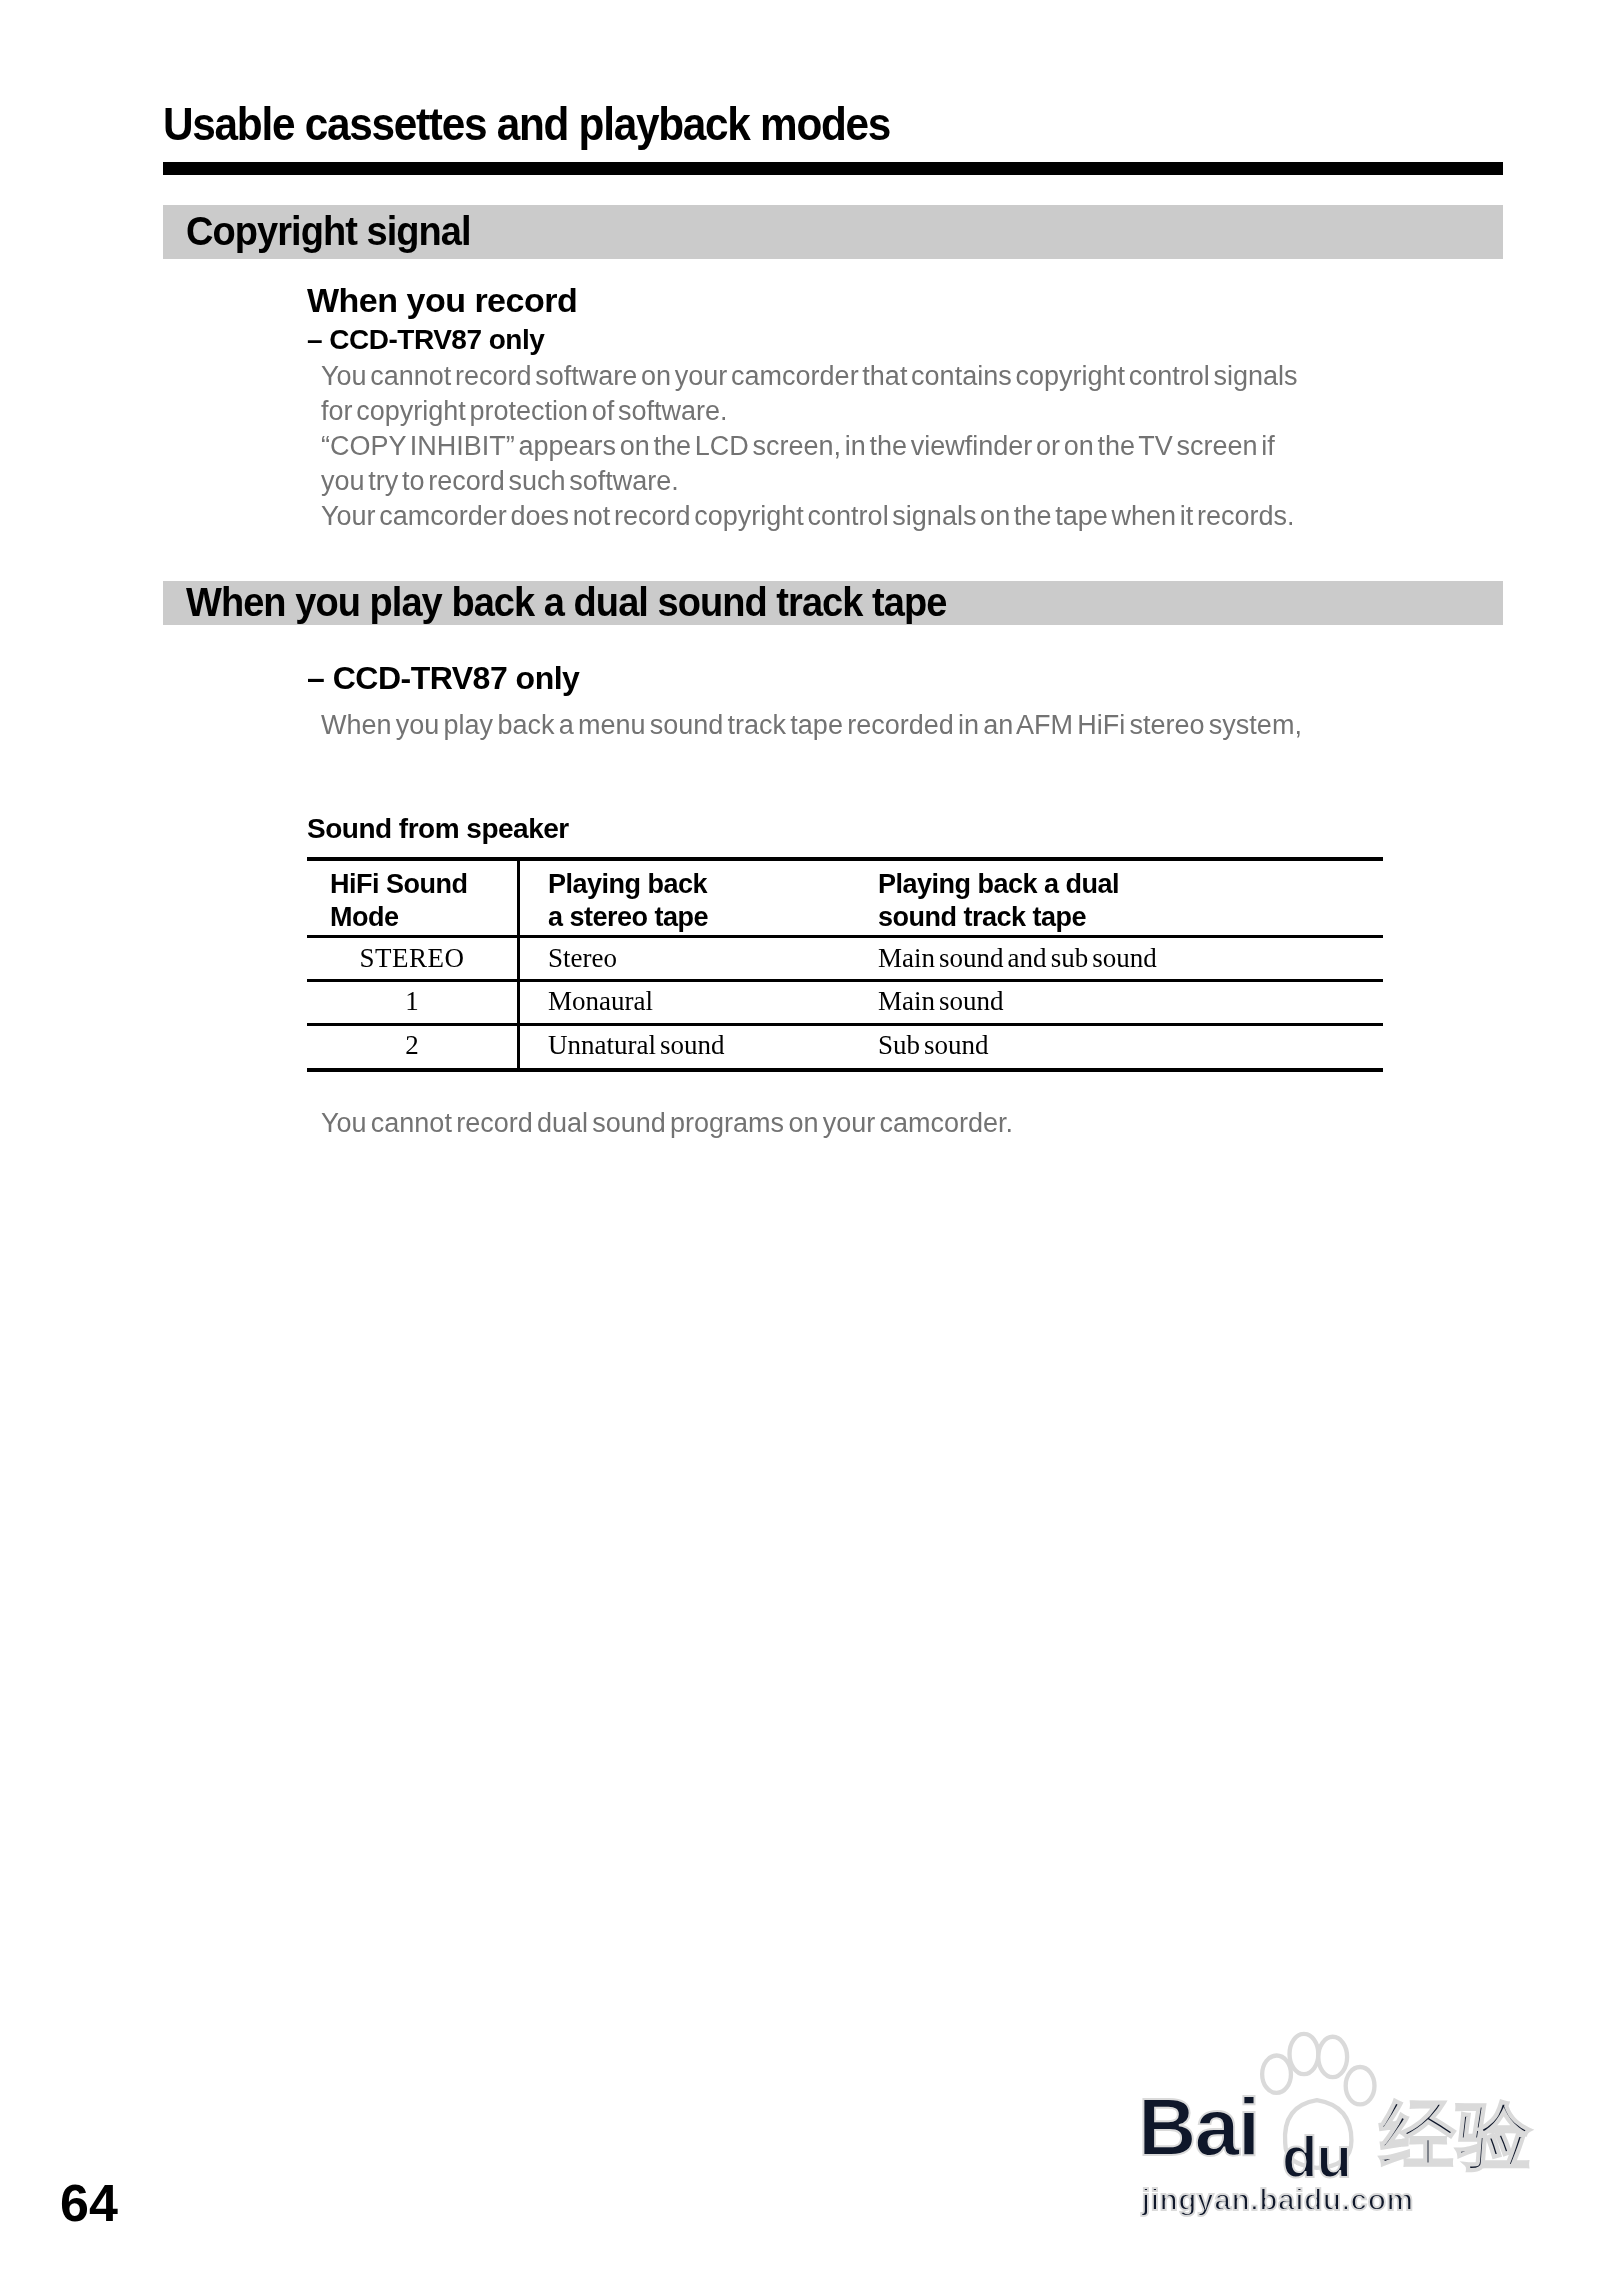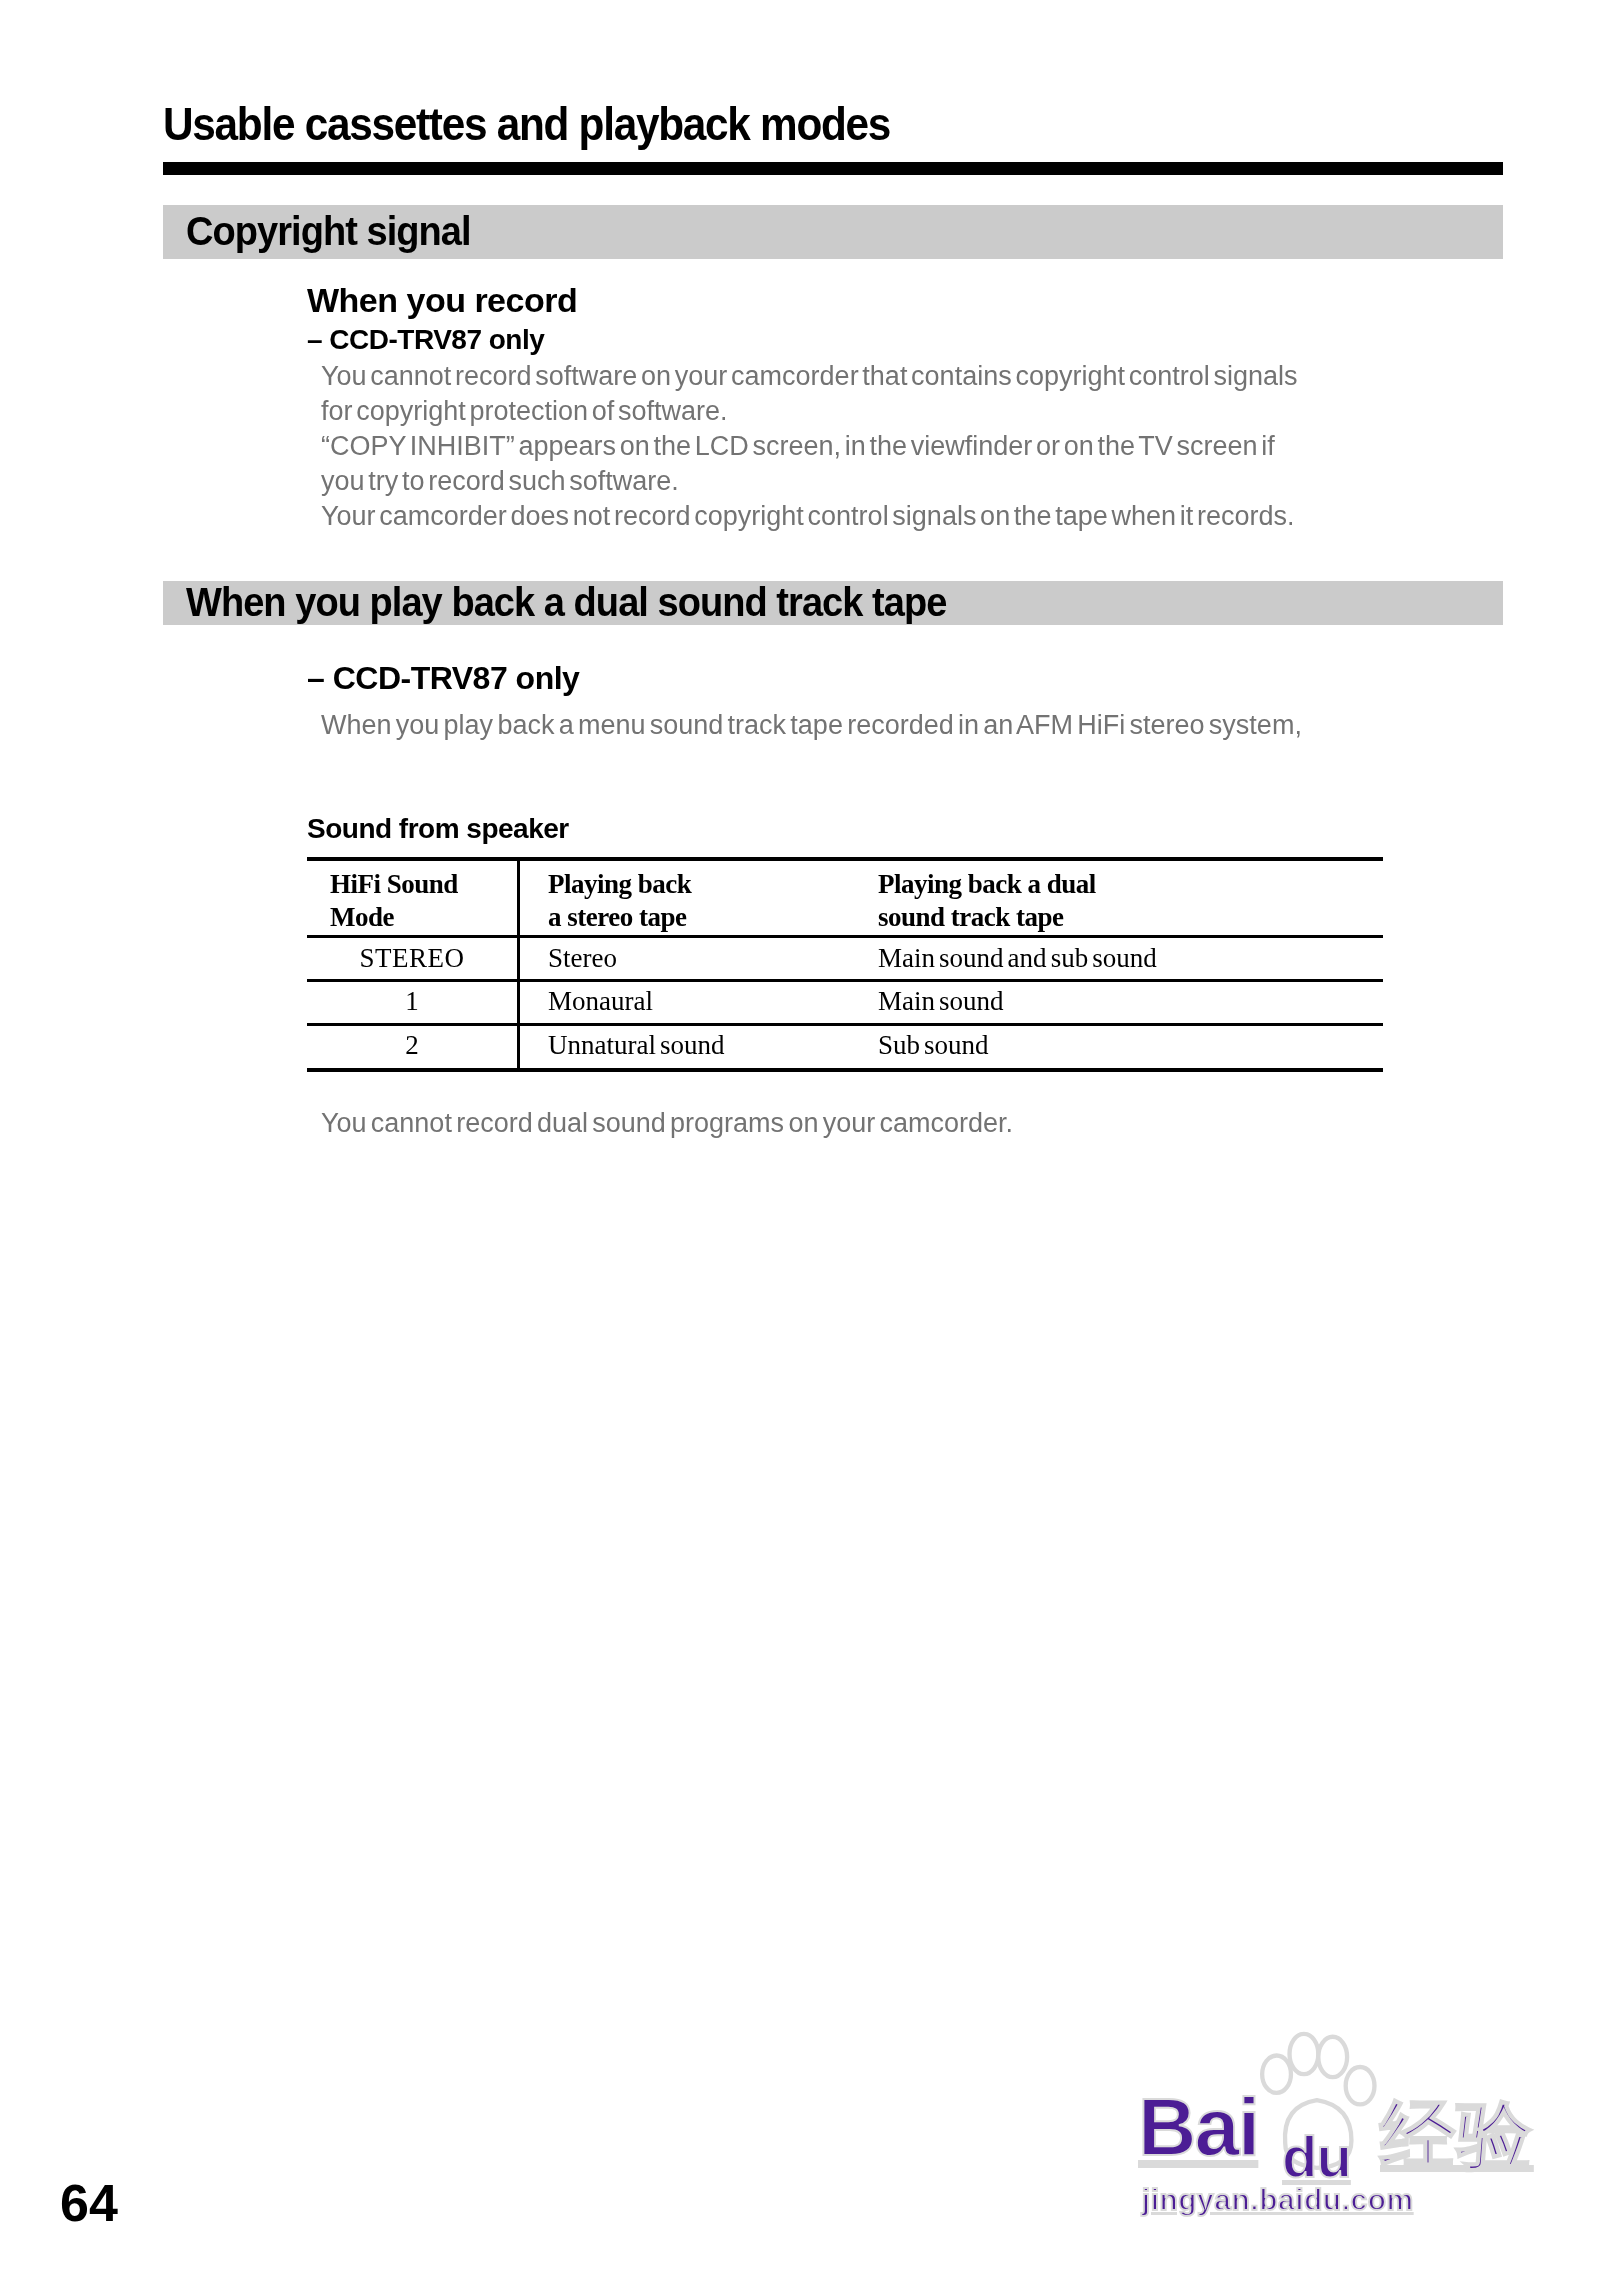--- a/index.html
+++ b/index.html
@@ -52,37 +52,37 @@
     position:absolute; left:307px; top:813px; font-size:28px; font-weight:bold; letter-spacing:-0.5px;
   }
   .stable { position:absolute; left:307px; top:857px; width:1076px; height:215px; }
   .rule { position:absolute; left:0; width:100%; background:#000; }
   .rule-top { top:0; height:3.8px; }
   .rule-h   { top:78px; height:2.9px; }
   .rule-r1  { top:122px; height:2.9px; }
   .rule-r2  { top:166px; height:2.9px; }
   .rule-bot { top:211px; height:3.8px; }
   .vdiv { position:absolute; left:210px; top:0; width:2.9px; height:215px; background:#000; }
-  .th { position:absolute; top:10.6px; font-size:27px; font-weight:bold; line-height:33px; letter-spacing:-0.5px;font-family:Liberation Serif, serif; }
+  .th { position:absolute; top:10.6px; font-size:27px; font-weight:bold; line-height:33px; letter-spacing:-0.5px; }
   .th1 { left:23px; } .th2 { left:241px; } .th3 { left:571px; }
   .td { position:absolute; font-family:"Liberation Serif", serif; font-size:27px; word-spacing:-0.1em; white-space:nowrap; }
   .row1 { top:86px; } .row2 { top:129px; } .row3 { top:173px; }
   .td-mode { left:0; width:210px; text-align:center; }
   .td-mode.caps { letter-spacing:0.5px; }
   .td-stereo { left:241px; }
   .td-dual { left:571px; }
   
   .page-number {
     position:absolute; left:60px; top:2173px; font-size:52px; font-weight:bold;
   }
   
   .watermark { position:absolute; left:1138px; top:2035px; width:403px; height:202px; }
   .wm-txt {
-    position:absolute; font-weight:bold; color:#4c1d95;
-    -webkit-text-stroke:1.9px #dadada; white-space:nowrap;text-decoration:underline;
+    position:absolute; font-weight:bold; color:#0f172a;
+    -webkit-text-stroke:1.9px #dadada; white-space:nowrap;
   }
   .wm-bai { left:0; top:46px; font-size:81px; letter-spacing:-1.9px; }
   .wm-du  { left:144px; top:88px; font-size:58px; letter-spacing:-1px; }
   .wm-cn  { left:242px; top:51px; font-size:75px; letter-spacing:1.9px; }
   .wm-url { left:3.8px; top:148px; font-size:30px; letter-spacing:0.5px; }
   .wm-paw { position:absolute; left:104px; top:-3.8px; width:144px; height:144px; }
 </style>
 </head>
 <body>
 

